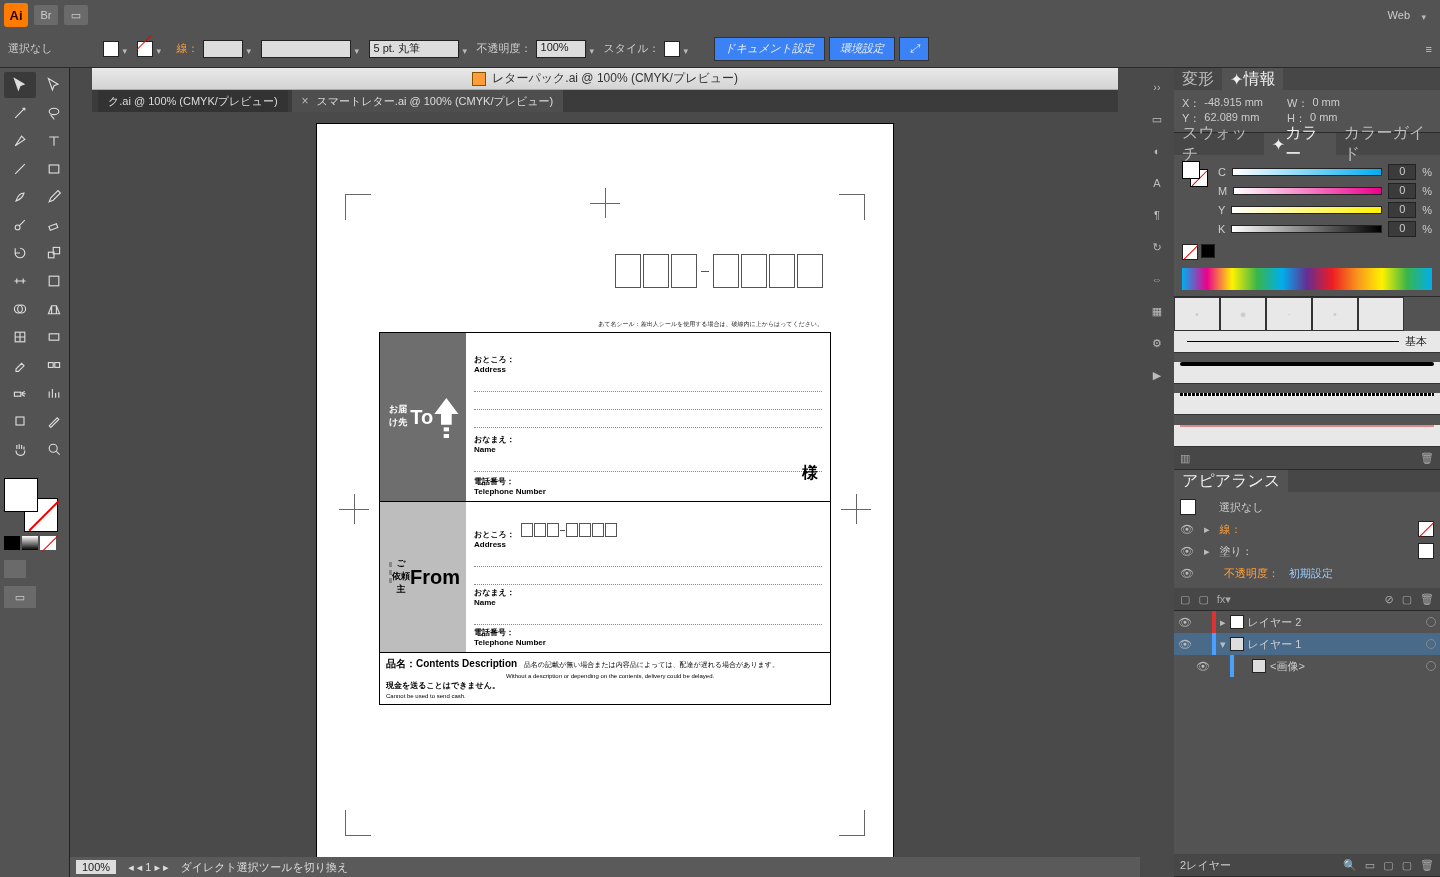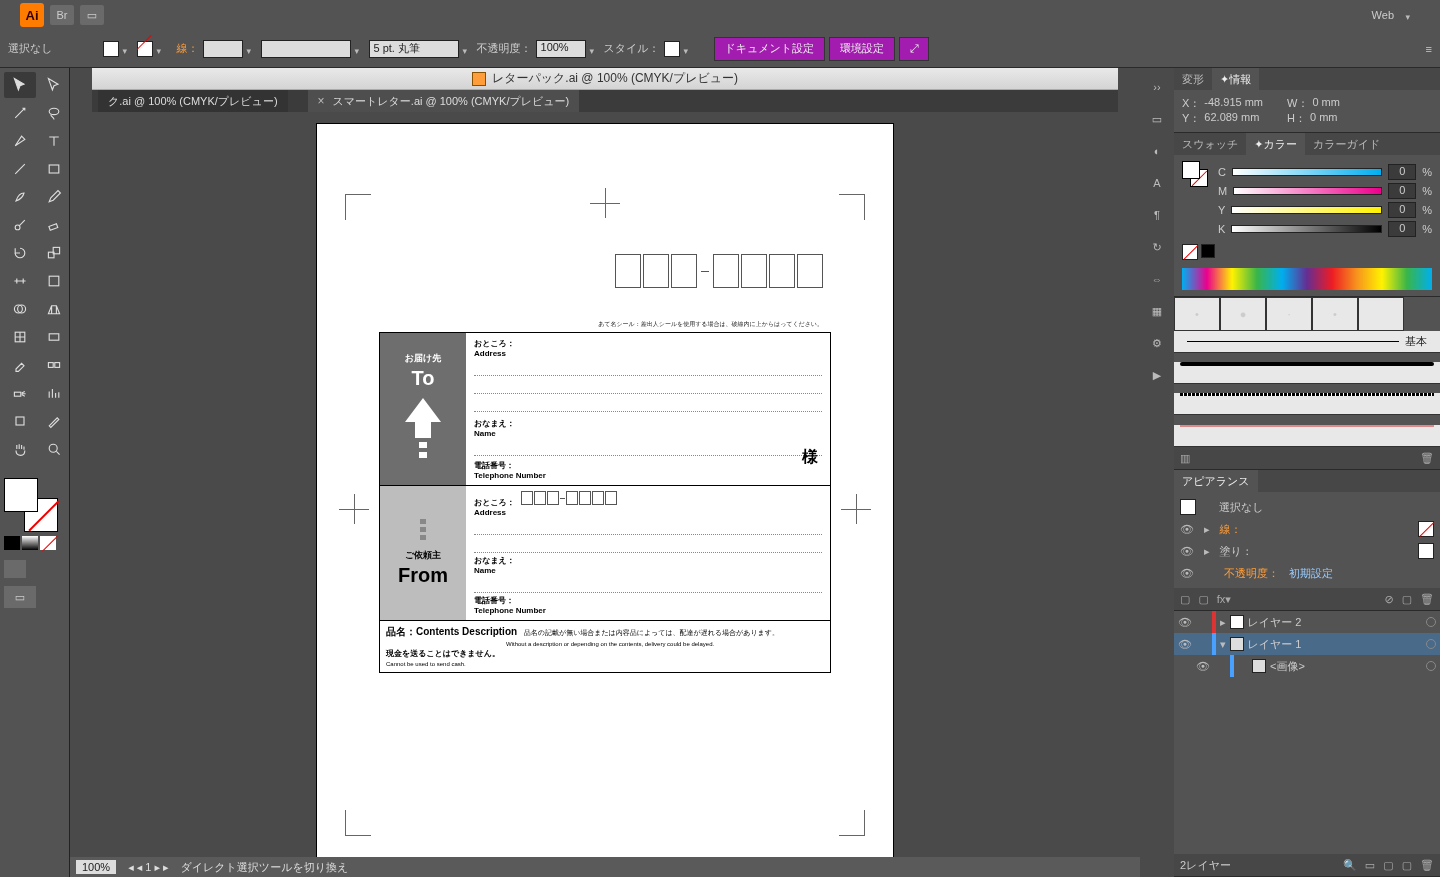--- a/index.html
+++ b/index.html
@@ -1,37 +1,37 @@
 <!DOCTYPE html>
 <html><head>
 <meta charset="utf-8">
 <style>
 * { margin: 0; padding: 0; box-sizing: border-box; font-family: "Helvetica Neue", Arial, sans-serif; }
 body { background: #4a4a4a; width: 1440px; height: 877px; overflow: hidden; color: #ccc; font-size: 11px; user-select: none; }
 
 
-.app-bar { height: 30px; background: #535353; display: flex; align-items: center; padding: 0 20px; text-align: right; }
+.app-bar { height: 30px; background: #535353; display: flex; align-items: center; padding: 0 4px; text-align: right; }
 .ai-logo { width: 24px; height: 24px; background: #ff7c00; color: #330000; font-weight: bold; display: flex; align-items: center; justify-content: center; border-radius: 3px; font-size: 13px; margin-right: 6px; }
 .app-bar-icon { width: 24px; height: 20px; background: #6a6a6a; margin-right: 6px; display: flex; align-items: center; justify-content: center; border-radius: 2px; }
 .app-bar-spacer { flex: 1; }
 .web-dropdown { color: #ccc; padding: 4px 10px; display:flex; align-items:center; gap:6px; }
 
 
 .control-bar { height: 38px; background: #535353; border-bottom: 1px solid #2a2a2a; display: flex; align-items: center; padding: 0 8px; gap: 4px; }
 .ctrl-seg { display: flex; align-items: center; gap: 4px; padding: 0 6px; }
 .sel-label { margin-right: 40px; }
 .swatch { width: 16px; height: 16px; border: 1px solid #222; }
 .swatch.white { background: #fff; }
 .swatch.none { background: #fff; position: relative; }
 .swatch.none::after { content:""; position:absolute; left:-1px; top:50%; width:140%; border-top:1.5px solid #e00; transform: rotate(-45deg); transform-origin:left; }
 .dd { width: 10px; height: 10px; display:inline-block; }
 .dd::after { content:"▾"; font-size:9px; color:#bbb; }
 .ctrl-input { background:#ddd; border:1px solid #222; height:18px; padding:0 4px; color:#222; font-size:11px; }
 .lbl-orange { color:#ff9d3a; }
-.ctrl-btn { background:#a21caf; border:1px solid #333; padding:11px 10px; color:#eee; height:22px; display:flex; align-items:center; }
+.ctrl-btn { background:#3b82f6; border:1px solid #333; padding:11px 10px; color:#eee; height:22px; display:flex; align-items:center;font-style:italic; }
 .ctrl-bar-right { margin-left:auto; display:flex; gap:4px; align-items:center; }
 
 
 .workspace { position: absolute; top: 68px; left: 0; right: 0; bottom: 0; display: flex; }
 .tools-col { width: 70px; background:#535353; border-right:1px solid #222; }
 .tools-grid { display:grid; grid-template-columns: 32px 32px; gap:2px; padding:4px; }
 .tool { width:32px; height:26px; display:flex; align-items:center; justify-content:center; border-radius:2px; }
 .tool.active { background:#3a3a3a; }
 .tool svg { width:16px; height:16px; stroke:#ddd; fill:none; stroke-width:1.4; }
 .tool-foot { margin-top:8px; padding:4px; }
@@ -47,21 +47,21 @@
 
 
 .mini-float { position:absolute; left:74px; top:118px; width:30px; background:#5a5a5a; border:1px solid #222; }
 .mini-float .mi { width:28px; height:26px; display:flex; align-items:center; justify-content:center; }
 .mini-float .handle { height:12px; background:#474747; font-size:10px; text-align:center; color:#aaa; }
 
 
 .center { flex:1; display:flex; flex-direction:column; background:#4a4a4a; position:relative; }
 .doc-titlebar { height:22px; background: linear-gradient(#e9e9e9,#d4d4d4); display:flex; align-items:center; justify-content:center; color:#333; font-size:12px; gap:6px; border-bottom:1px solid #aaa; margin: 0 22px; position:relative; top:0; }
 .doc-titlebar .doc-icon { width:14px; height:14px; background:#ff9d3a; border:1px solid #885000; }
-.tabstrip { height:22px; background:#3b3b3b; display:flex; align-items:center; padding-left:6px; gap:20px; margin:0 22px; }
+.tabstrip { height:22px; background:#3b3b3b; display:flex; align-items:center; padding-left:6px; gap:4px; margin:0 22px; }
 .tab { height:22px; padding:0 10px; display:flex; align-items:center; gap:8px; color:#ddd; background:#4e4e4e; font-size:11px; }
 .tab.active { background:#333; }
 .tab .close { font-size:12px; color:#bbb; }
 .canvas-wrap { flex:1; background:#4a4a4a; overflow:hidden; display:flex; justify-content:center; padding-top:12px; margin:0 22px; }
 .page { width:576px; height:742px; background:#fff; box-shadow:0 0 0 1px #000; position:relative; }
 
 .cm { position:absolute; width:26px; height:26px; }
 .cm.tl { top:70px; left:28px; border-left:1px solid #666; border-top:1px solid #666; }
 .cm.tr { top:70px; right:28px; border-right:1px solid #666; border-top:1px solid #666; }
 .cm.bl { bottom:30px; left:28px; border-left:1px solid #666; border-bottom:1px solid #666; }
@@ -76,27 +76,27 @@
 
 
 .postal { position:absolute; top:130px; right:70px; display:flex; gap:2px; align-items:center; }
 .postal .pbox { width:26px; height:34px; border:1px solid #555; }
 .postal .dash { width:8px; height:1px; background:#555; margin:0 2px; }
 .mini-note { position:absolute; top:196px; right:70px; font-size:6px; color:#222; }
 
 
 .form { position:absolute; top:208px; left:62px; right:62px; border:1.5px solid #000; font-size:8px; color:#000; }
 .form-row { display:flex; border-bottom:1px solid #000; }
-.form-left { width:86px; display:flex; flex-direction:column; align-items:center; justify-content:center; color:#fff; padding:6px; text-align:center; }
+.form-left { width:86px; display:flex; flex-direction:row; align-items:center; justify-content:center; color:#fff; padding:6px; text-align:center; }
 .form-left.dark { background:#6e6e6e; }
 .form-left.light { background:#bdbdbd; color:#000; }
 .form-left .jp { font-size:9px; font-weight:bold; margin-bottom:2px; }
 .form-left .en { font-size:20px; font-weight:900; font-family: Arial Black, Arial, sans-serif; }
 .arrow { margin-top:6px; }
-.form-right { flex:1; padding:5px 8px; }
+.form-right { flex:1; padding:5px 8px;margin-top:16px; }
 .fl { font-weight:bold; font-size:8px; }
 .fle { font-weight:bold; font-size:8px; }
 .dotted { border-bottom:1px dotted #888; height:16px; margin:2px 0; }
 .sama { position:absolute; right:12px; font-size:16px; font-weight:bold; }
 .sub-postal { display:inline-flex; gap:1px; align-items:center; margin-left:4px; }
 .sub-postal .sp { width:12px; height:14px; border:1px solid #555; }
 .sub-postal .sd { width:5px; height:1px; background:#555; }
 .form-foot { padding:4px 6px; font-size:8px; }
 .form-foot b { font-size:10px; }
 
@@ -105,21 +105,21 @@
 .zoom-box { background:#ddd; color:#222; padding:1px 6px; }
 
 
 .dock-icons { width:34px; background:#4a4a4a; display:flex; flex-direction:column; align-items:center; padding-top:8px; gap:10px; }
 .dock-icons .di { width:22px; height:22px; display:flex; align-items:center; justify-content:center; color:#bbb; }
 
 
 .panels { width:266px; background:#535353; display:flex; flex-direction:column; }
 .pnl { border-bottom:1px solid #2a2a2a; }
 .pnl-tabs { height:22px; background:#474747; display:flex; align-items:stretch; }
-.ptab { padding:0 8px; display:flex; align-items:center; color:#bbb; font-size:11px; }
+.ptab { padding:0 8px; display:flex; align-items:center; color:#bbb; font-size:16px; }
 .ptab.active { background:#535353; color:#eee; }
 .pnl-body { padding:6px 8px; font-size:11px; color:#ccc; }
 .info-row { display:flex; gap:24px; }
 .info-cell { display:flex; gap:4px; }
 .cmyk-row { display:flex; align-items:center; gap:6px; margin:3px 0; }
 .cmyk-row .bar { flex:1; height:8px; border:1px solid #222; }
 .cmyk-row .bar.c { background:linear-gradient(to right,#fff,#00aeef); }
 .cmyk-row .bar.m { background:linear-gradient(to right,#fff,#ec008c); }
 .cmyk-row .bar.y { background:linear-gradient(to right,#fff,#fff200); }
 .cmyk-row .bar.k { background:linear-gradient(to right,#fff,#000); }

